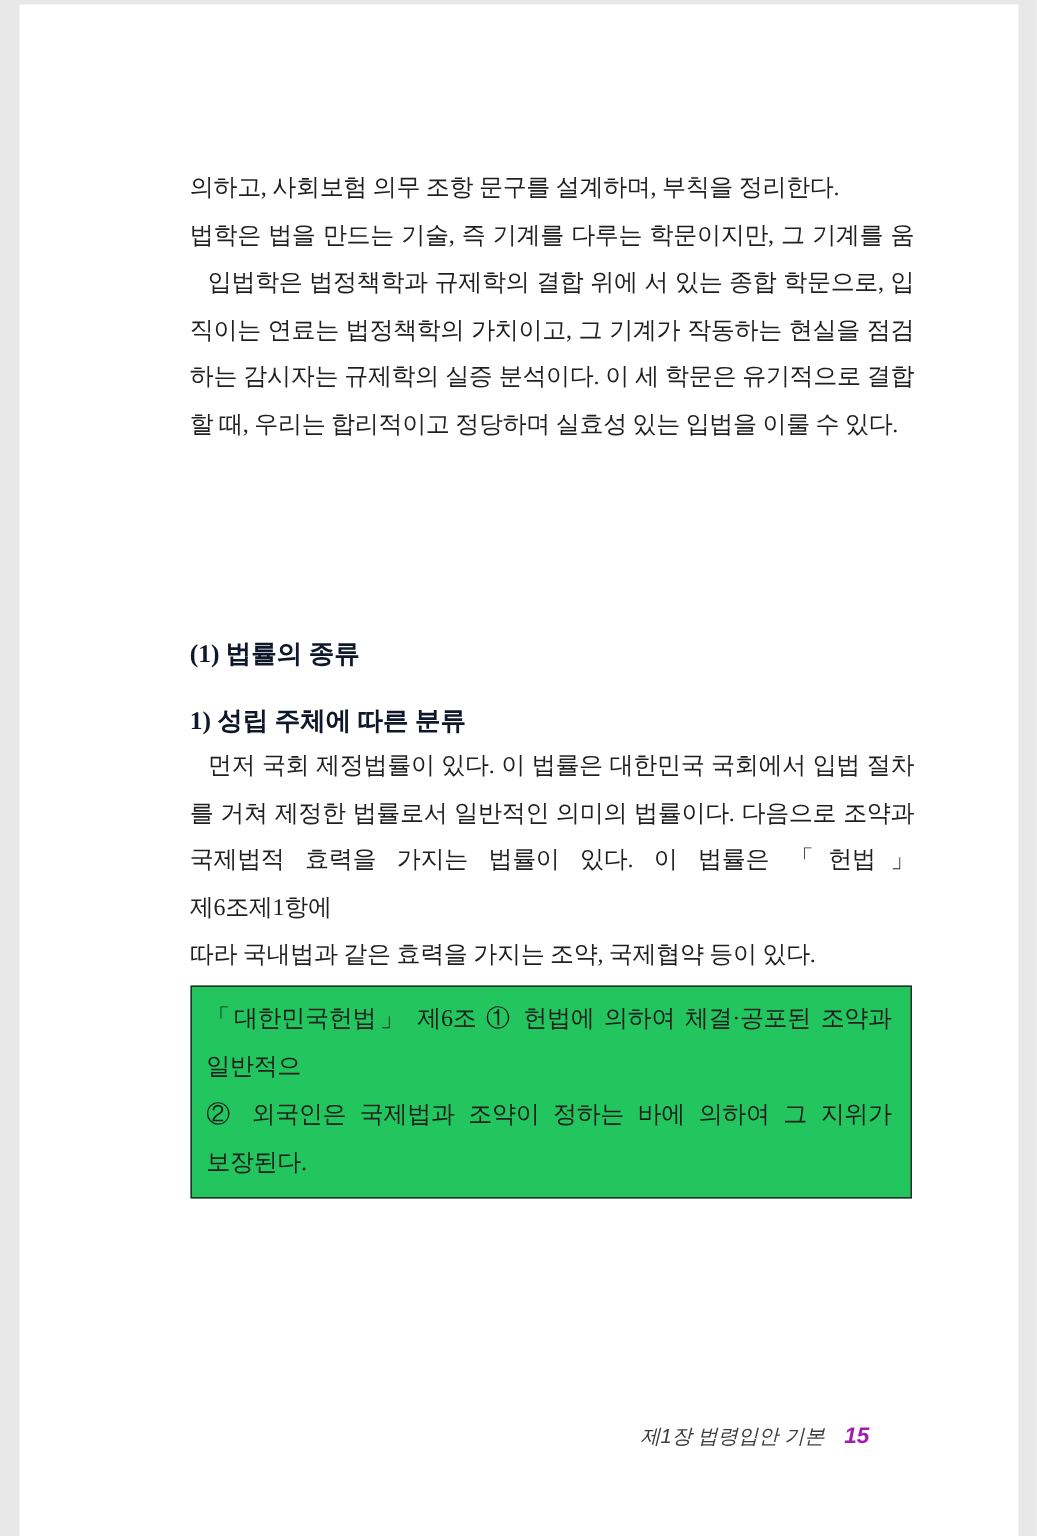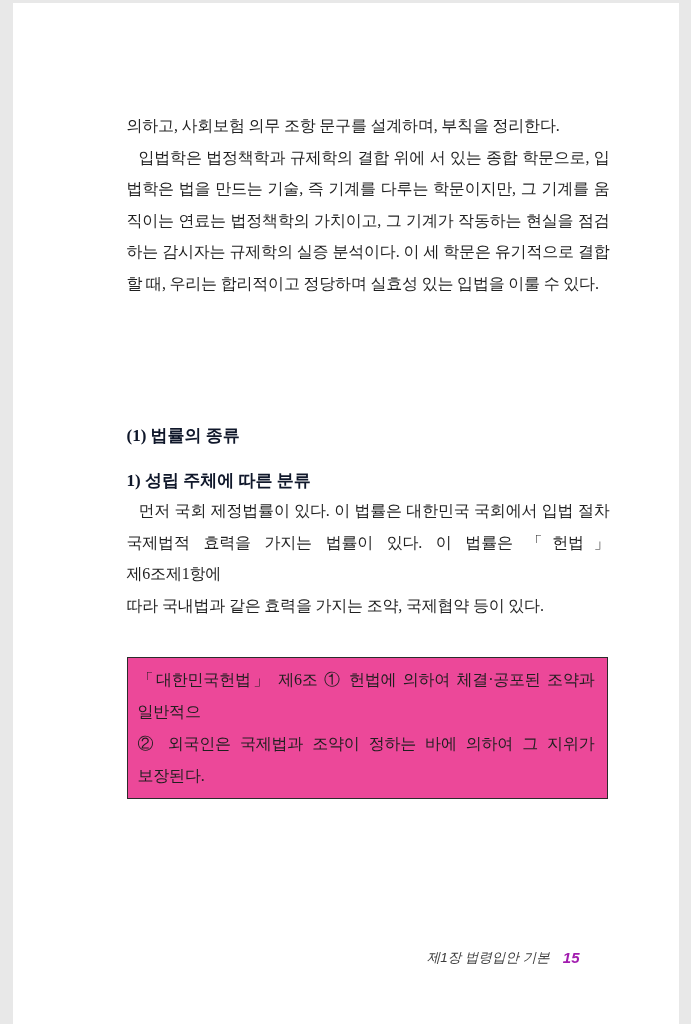--- a/index.html
+++ b/index.html
@@ -17,21 +17,21 @@
   .ln.last { text-align-last:left; }
   .ln.indent { padding-left:12px; }
   .heading {
     font-family:"Liberation Sans","DejaVu Sans",sans-serif;
     font-weight:700; font-size:20px; letter-spacing:-0.6px;
     color:#0d0d0d; line-height:30px;
   }
   .sub { font-weight:700; font-size:17px; line-height:26px; color:#0f172a; }
   .lawbox {
     position:absolute; left:114px; top:654px; width:481px; box-sizing:border-box;
-    border:1.5px solid #2b2b2b; background:#ec4899;
+    border:1.5px solid #2b2b2b; background:#22c55e;
     padding:6px 12px 6px 10px;
   }
   .lawbox .ln { line-height:32px; }
   .footer {
     position:absolute; top:946px; right:99px;
     font-family:"Liberation Sans","DejaVu Sans",sans-serif;
     font-size:13.5px; line-height:18px; color:#3c3c3c;
     display:flex; align-items:center;font-style:italic;
   }
   .pagenum {
@@ -42,33 +42,34 @@
 </head>
 <body>
 
 <div class="page">
 
   <div class="block" style="top:107px">
     <div class="ln last">의하고, 사회보험 의무 조항 문구를 설계하며, 부칙을 정리한다.</div>
   </div>
 
   <div class="block" style="top:138.5px">
+    <div class="ln">법학은 법을 만드는 기술, 즉 기계를 다루는 학문이지만, 그 기계를 움</div>
     <div class="ln indent">입법학은 법정책학과 규제학의 결합 위에 서 있는 종합 학문으로, 입</div>
-    <div class="ln">법학은 법을 만드는 기술, 즉 기계를 다루는 학문이지만, 그 기계를 움</div>
     <div class="ln">직이는 연료는 법정책학의 가치이고, 그 기계가 작동하는 현실을 점검</div>
     <div class="ln">하는 감시자는 규제학의 실증 분석이다. 이 세 학문은 유기적으로 결합</div>
     <div class="ln last">할 때, 우리는 합리적이고 정당하며 실효성 있는 입법을 이룰 수 있다.</div>
   </div>
 
 
   <div class="block sub" style="top:420px">(1) 법률의 종류</div>
   <div class="block sub" style="top:465px">1) 성립 주체에 따른 분류</div>
 
   <div class="block" style="top:492px">
     <div class="ln indent">먼저 국회 제정법률이 있다. 이 법률은 대한민국 국회에서 입법 절차</div>
+    <div class="ln">를 거쳐 제정한 법률로서 일반적인 의미의 법률이다. 다음으로 조약과</div>
     <div class="ln">국제법적 효력을 가지는 법률이 있다. 이 법률은 「헌법」 제6조제1항에</div>
     <div class="ln last">따라 국내법과 같은 효력을 가지는 조약, 국제협약 등이 있다.</div>
   </div>
 
   <div class="lawbox">
     <div class="ln">「대한민국헌법」 제6조 ① 헌법에 의하여 체결·공포된 조약과 일반적으</div>
     <div class="ln last">② 외국인은 국제법과 조약이 정하는 바에 의하여 그 지위가 보장된다.</div>
   </div>
 
 

